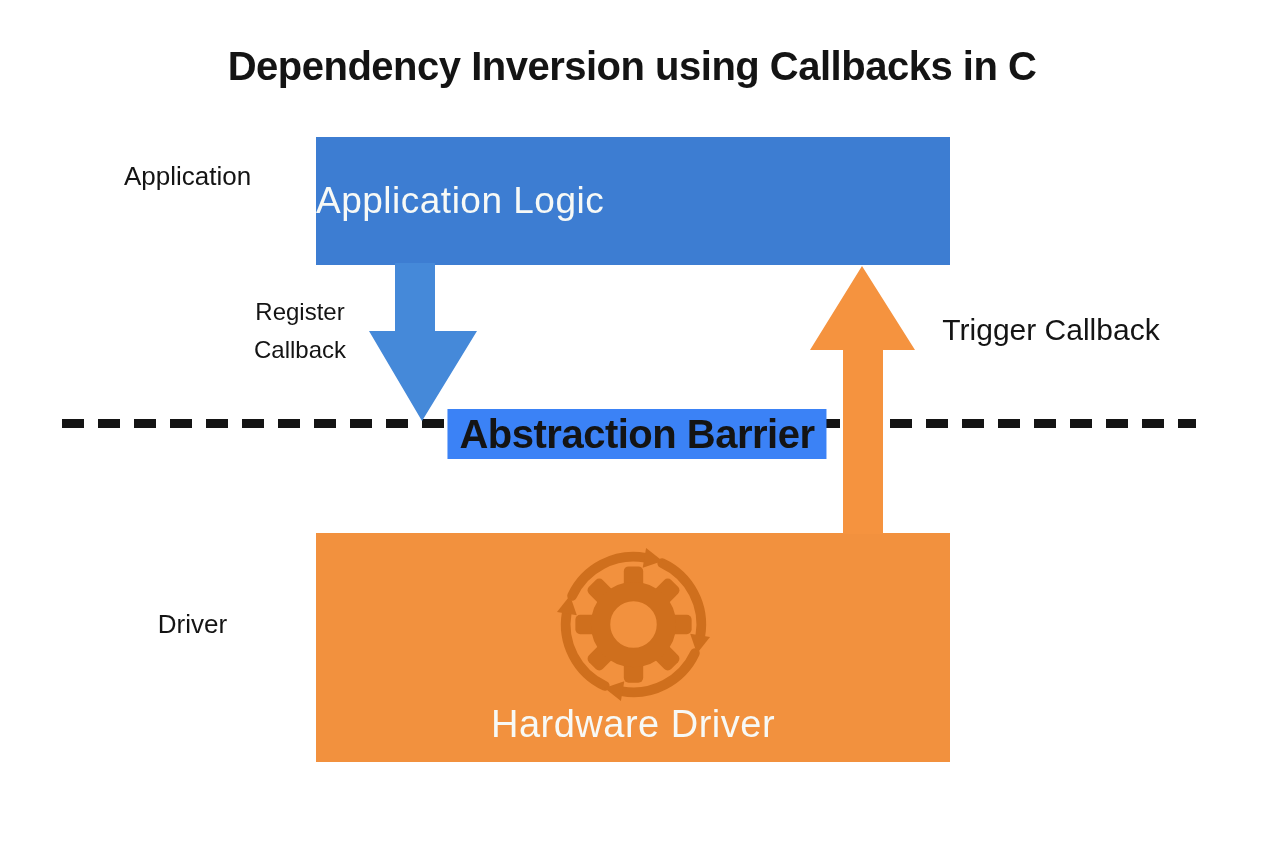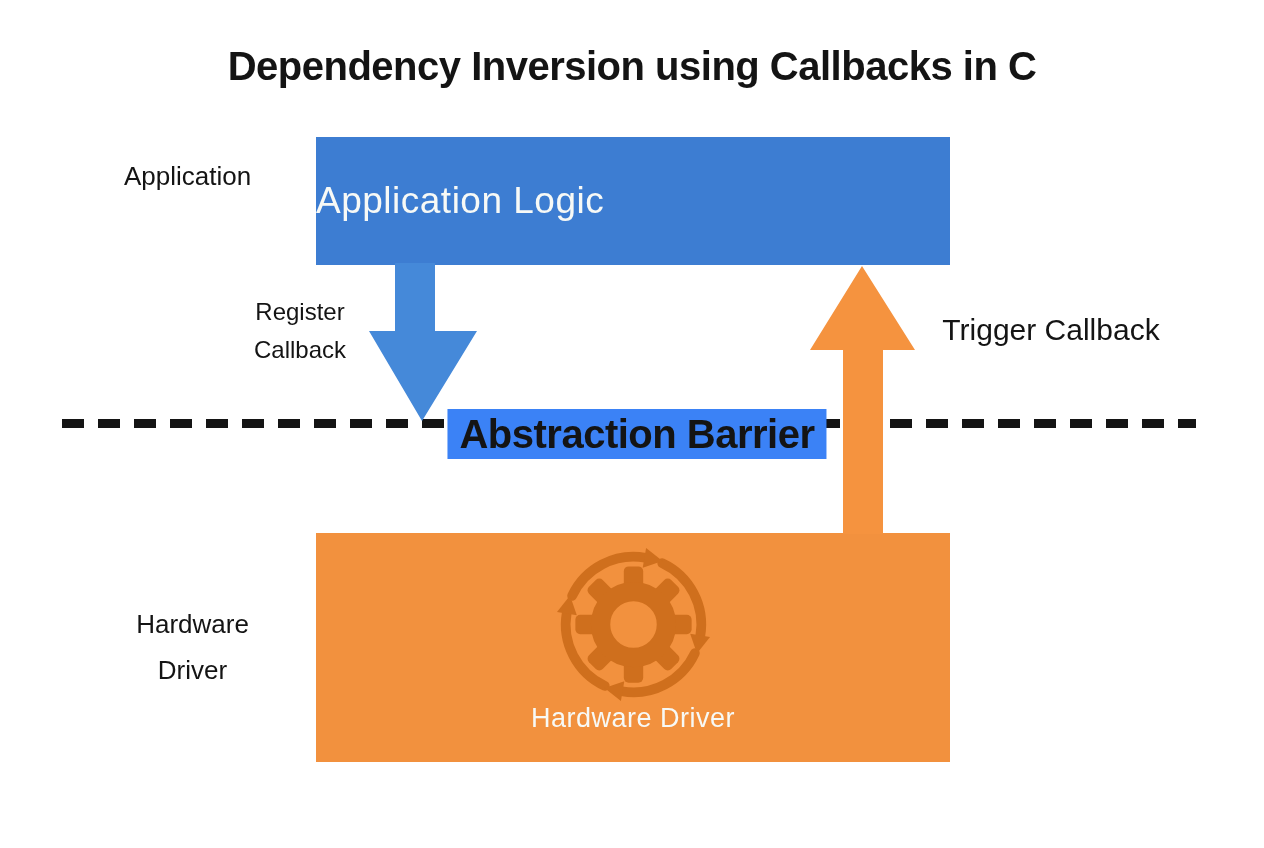--- a/index.html
+++ b/index.html
@@ -29,21 +29,21 @@
     display:flex;align-items:center;justify-content:flex-start;
   }
   .box.app{top:137px;height:128px;background:var(--blue-box,#3d7dd2);}
   .box.hw{top:533px;height:229px;background:var(--orange-box,#f2913e);}
   .box-label{
     color:var(--box-text,#f7f9f6);
     font-size:37px;font-weight:400;letter-spacing:0.5px;
     text-align:center;
   }
   .box.hw .box-label{
-    position:absolute;left:0;width:634px;top:170px;font-size:27px;
+    position:absolute;left:0;width:634px;top:170px;font-size:38px;
   }
   .gear-wrap{
     position:absolute;left:240px;top:14px;width:155px;height:155px;
   }
   .arrow-label{
     position:absolute;text-align:center;
     color:var(--ink,#141414);
   }
   .arrow-label.register{left:190px;top:293px;width:220px;font-size:24px;line-height:38px;}
   .arrow-label.trigger{left:920px;top:310px;width:262px;font-size:30px;line-height:40px;}
@@ -70,21 +70,20 @@
 <body>
 
 <div id="canvas">
 
   <div class="title">Dependency Inversion using Callbacks in C</div>
 
   <div class="side-label app">
     <div>Application</div>
   </div>
   <div class="side-label hw">
-    <div>Hardware</div>
     <div>Driver</div>
   </div>
 
   <div class="box app">
     <div class="box-label">Application Logic</div>
   </div>
 
   <div class="dash-line"></div>
   <div class="barrier-label">Abstraction Barrier</div>
 

